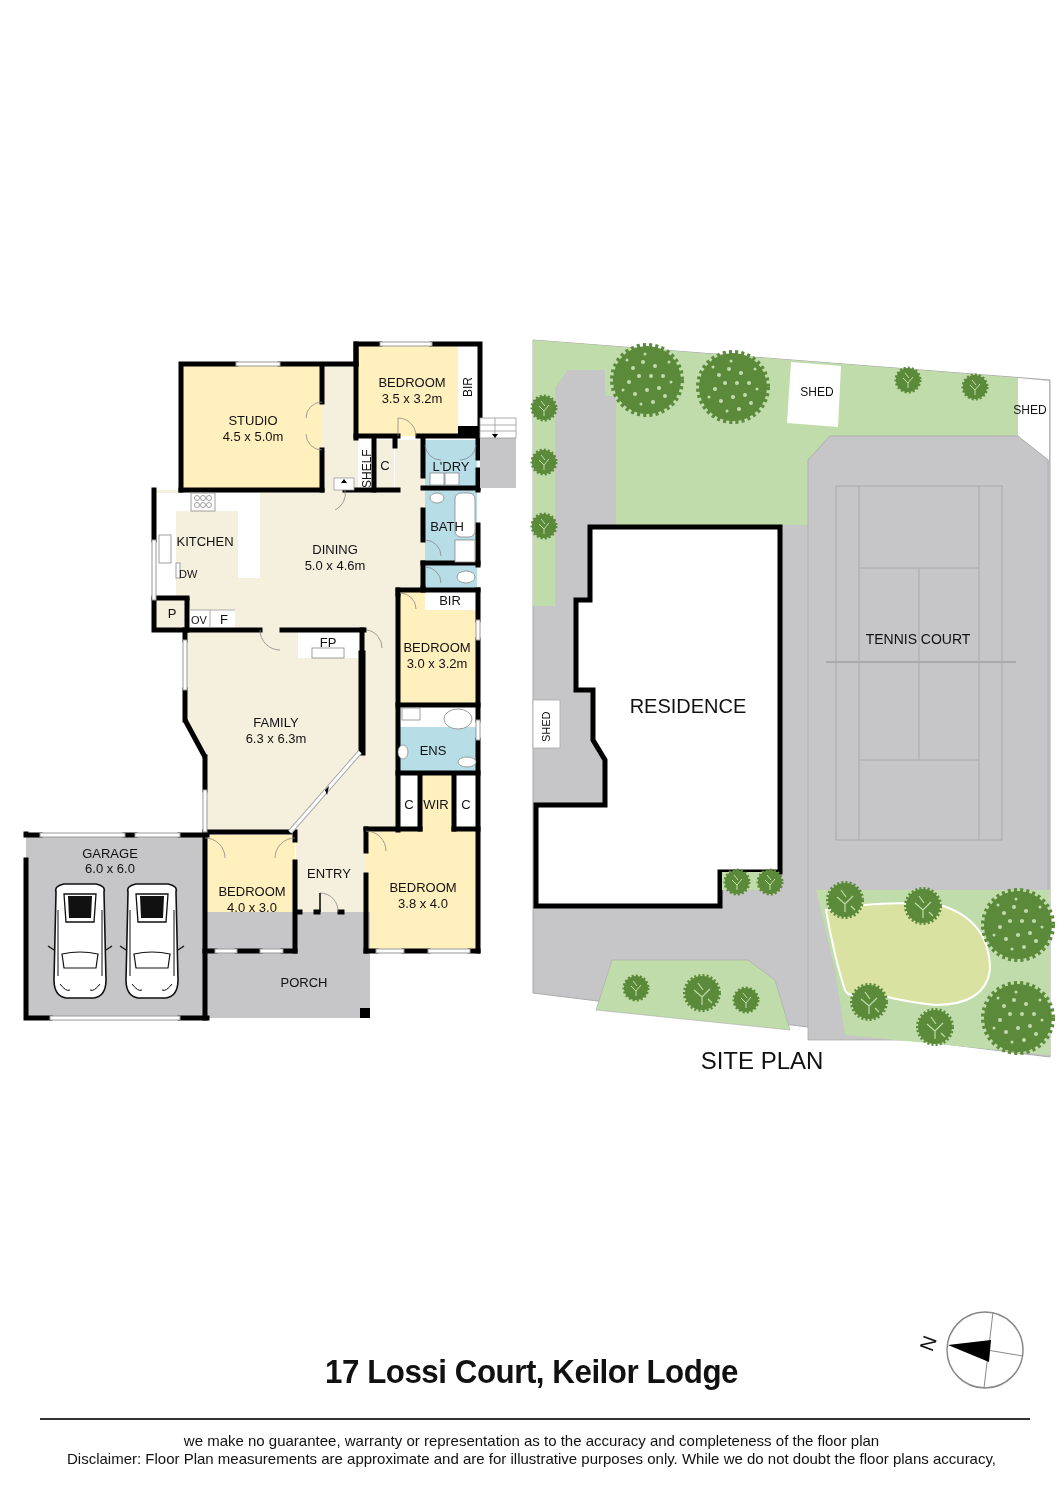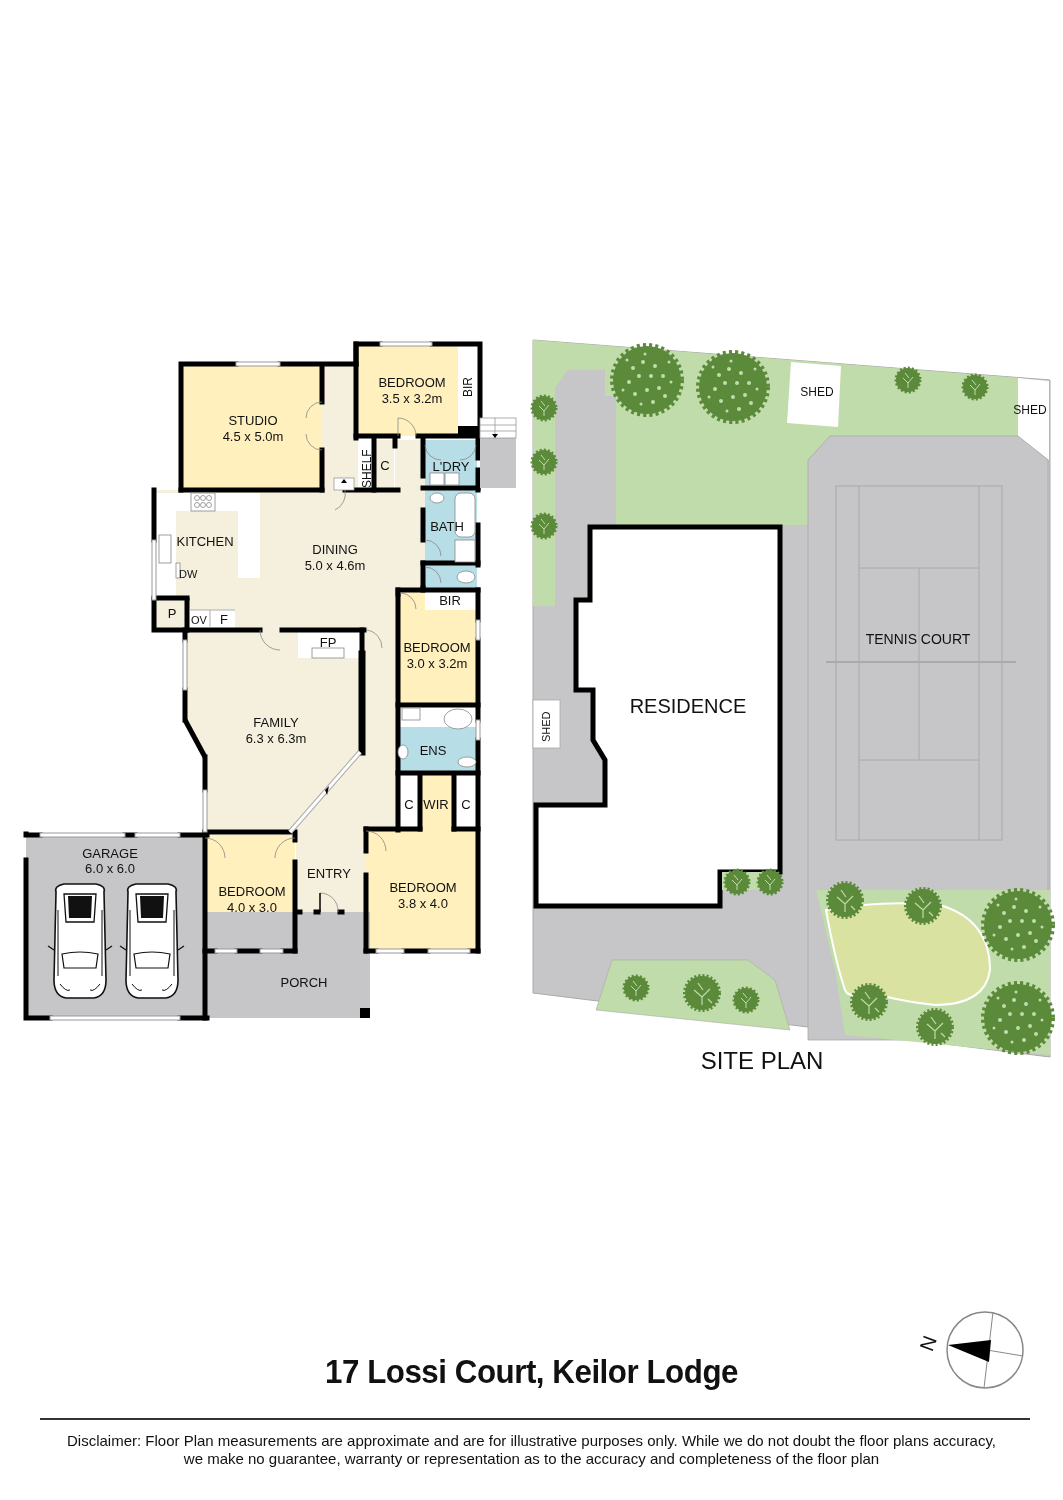--- a/index.html
+++ b/index.html
@@ -357,15 +357,15 @@
     <line x1="8" y1="-38" x2="-1" y2="38" stroke="#888" stroke-width="1"></line>
     <line x1="2" y1="0" x2="38" y2="6" stroke="#888" stroke-width="1"></line>
     <polygon points="-37,-5 6,-10 4,12" fill="#000"></polygon>
     <text x="-55" y="-1" font-size="20" class="lbl" text-anchor="middle" transform="rotate(-70 -55 -6)">N</text>
   </g>
 </svg>
 
 <div class="title">17 Lossi Court, Keilor Lodge</div>
 <div class="rule"></div>
 <div class="disc">
+  <span>we make no guarantee, warranty or representation as to the accuracy and completeness of the floor plan</span>
   <span>Disclaimer: Floor Plan measurements are approximate and are for illustrative purposes only. While we do not doubt the floor plans accuracy,</span>
-  <span>we make no guarantee, warranty or representation as to the accuracy and completeness of the floor plan</span>
 </div>
 
 </body></html>

